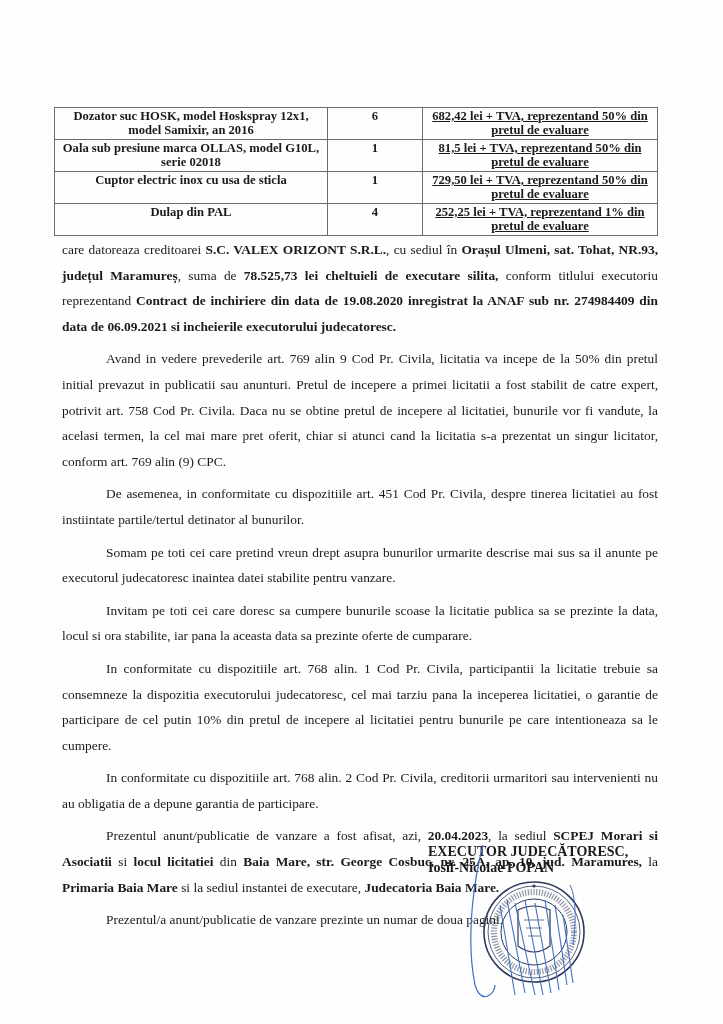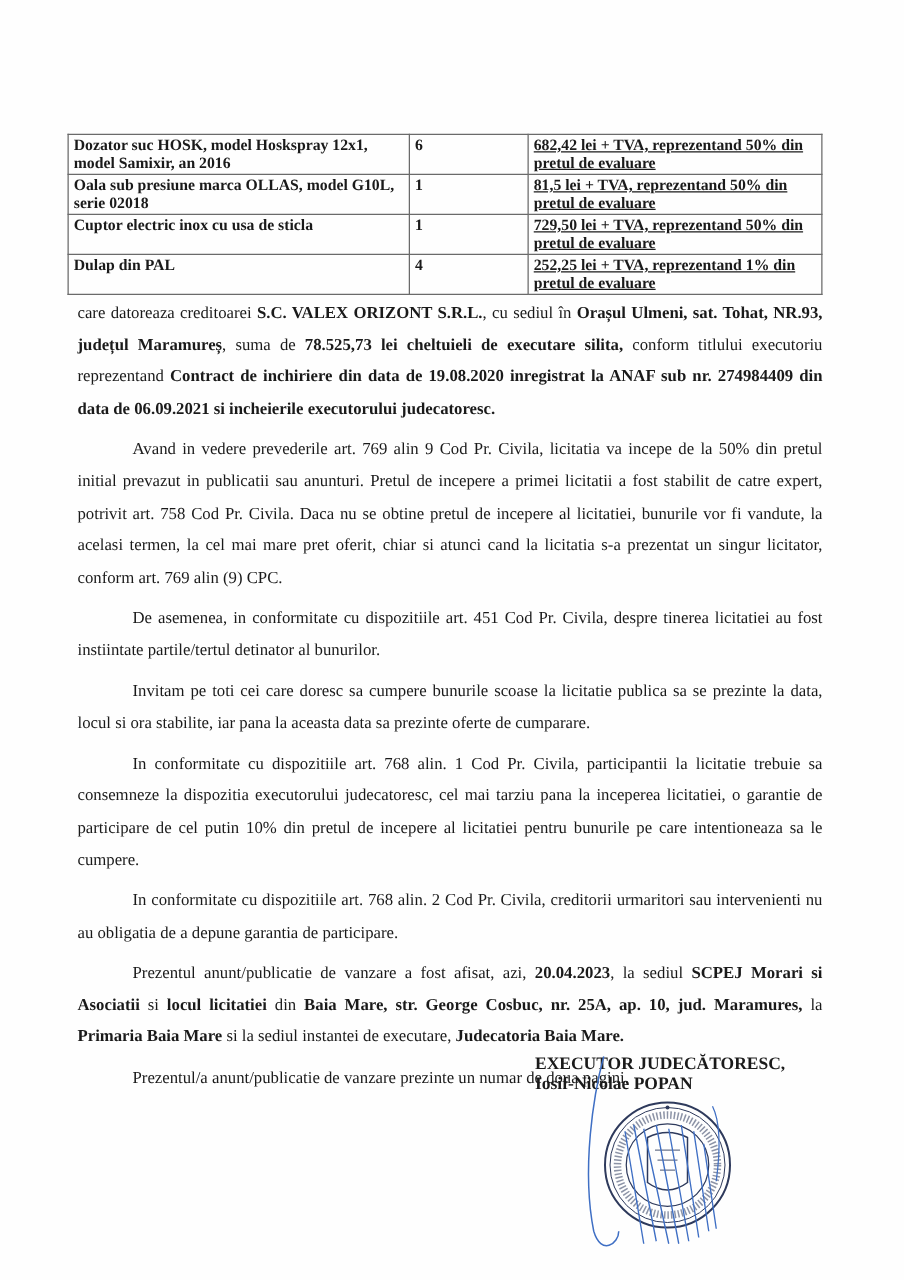--- a/index.html
+++ b/index.html
@@ -2,21 +2,21 @@
 <html><head>
 <meta charset="utf-8">
 <style>
   html, body { margin: 0; padding: 0; background: #ffffff; }
   body { width: 723px; height: 1024px; position: relative; overflow: hidden;
          font-family: "Liberation Serif", "DejaVu Serif", serif; color: #1a1a1a; }
   .page { position: absolute; left: 0; top: 0; width: 723px; height: 1024px; background: #fefefe; }
 
   table.items { position: absolute; left: 54px; top: 107px; width: 604px;
                 border-collapse: collapse; font-weight: bold; font-size: 12.6px; line-height: 14px; }
-  table.items td { border: 1px solid #6a6a6a; vertical-align: top;
+  table.items td { border: 1px solid #6a6a6a; text-align: center; vertical-align: top;
                    padding: 1px 4px 0 4px; height: 30px; }
   table.items td.c1 { width: 264px; }
   table.items td.c2 { width: 86px; }
   table.items td.c3 { width: 226px; text-decoration: underline; }
 
   .body-text { position: absolute; left: 62px; top: 237px; width: 596px;
                font-size: 13.4px; line-height: 25.6px; text-align: justify; }
   .body-text p { margin: 0 0 7px 0; }
   .body-text p.indent { text-indent: 44px; }
   .body-text p.first { margin-bottom: 7px; }
@@ -55,20 +55,21 @@
         <td class="c3">252,25 lei + TVA, reprezentand 1% din pretul de evaluare</td>
       </tr>
     </tbody>
   </table>
 
   <div class="body-text">
     <p class="first"><span>care datoreaza creditoarei </span><b>S.C. VALEX ORIZONT S.R.L.</b><span>, cu sediul în </span><b>Orașul Ulmeni, sat. Tohat, NR.93, județul Maramureș</b><span>, suma de </span><b>78.525,73 lei cheltuieli de executare silita,</b><span> conform titlului executoriu reprezentand </span><b>Contract de inchiriere din data de 19.08.2020 inregistrat la ANAF sub nr. 274984409 din data de 06.09.2021 si incheierile executorului judecatoresc.</b></p>
 
     <p class="indent">Avand in vedere prevederile art. 769 alin 9 Cod Pr. Civila, licitatia va incepe de la 50% din pretul initial prevazut in publicatii sau anunturi. Pretul de incepere a primei licitatii a fost stabilit de catre expert, potrivit art. 758 Cod Pr. Civila. Daca nu se obtine pretul de incepere al licitatiei,  bunurile vor fi vandute, la acelasi termen, la cel mai mare pret oferit, chiar si atunci cand la licitatia s-a prezentat un singur licitator, conform art. 769 alin (9) CPC.</p>
     <p class="indent">De asemenea, in conformitate cu dispozitiile art. 451 Cod Pr. Civila, despre tinerea licitatiei au fost instiintate partile/tertul detinator al bunurilor.</p>
+    <p class="indent">Somam pe toti cei care pretind vreun drept asupra bunurilor urmarite descrise mai sus sa il anunte pe executorul judecatoresc inaintea datei stabilite pentru vanzare.</p>
     <p class="indent">Invitam pe toti cei care doresc sa cumpere bunurile scoase la licitatie publica sa se prezinte la data, locul si ora stabilite, iar pana la aceasta data  sa prezinte oferte de cumparare.</p>
     <p class="indent">In conformitate cu dispozitiile art. 768 alin. 1 Cod Pr. Civila, participantii la licitatie trebuie sa consemneze la dispozitia executorului judecatoresc, cel mai tarziu pana la inceperea licitatiei, o garantie de participare de cel putin 10% din pretul de incepere al licitatiei pentru bunurile pe care intentioneaza sa le cumpere.</p>
     <p class="indent">In conformitate cu dispozitiile art. 768 alin. 2 Cod Pr. Civila, creditorii urmaritori sau intervenienti nu au obligatia de a depune garantia de participare.</p>
 
     <p class="indent"><span>Prezentul anunt/publicatie de vanzare a fost afisat, azi, </span><b>20.04.2023</b><span>, la sediul  </span><b>SCPEJ Morari si Asociatii</b><span> si </span><b>locul licitatiei</b><span> din </span><b>Baia Mare, str. George Cosbuc, nr. 25A, ap. 10, jud. Maramures,</b><span> la </span><b>Primaria Baia Mare</b><span> si la sediul instantei de executare, </span><b>Judecatoria Baia Mare.</b></p>
 
     <p class="indent">Prezentul/a anunt/publicatie de vanzare prezinte un numar de doua pagini.</p>
   </div>
 
   <div class="sign">

